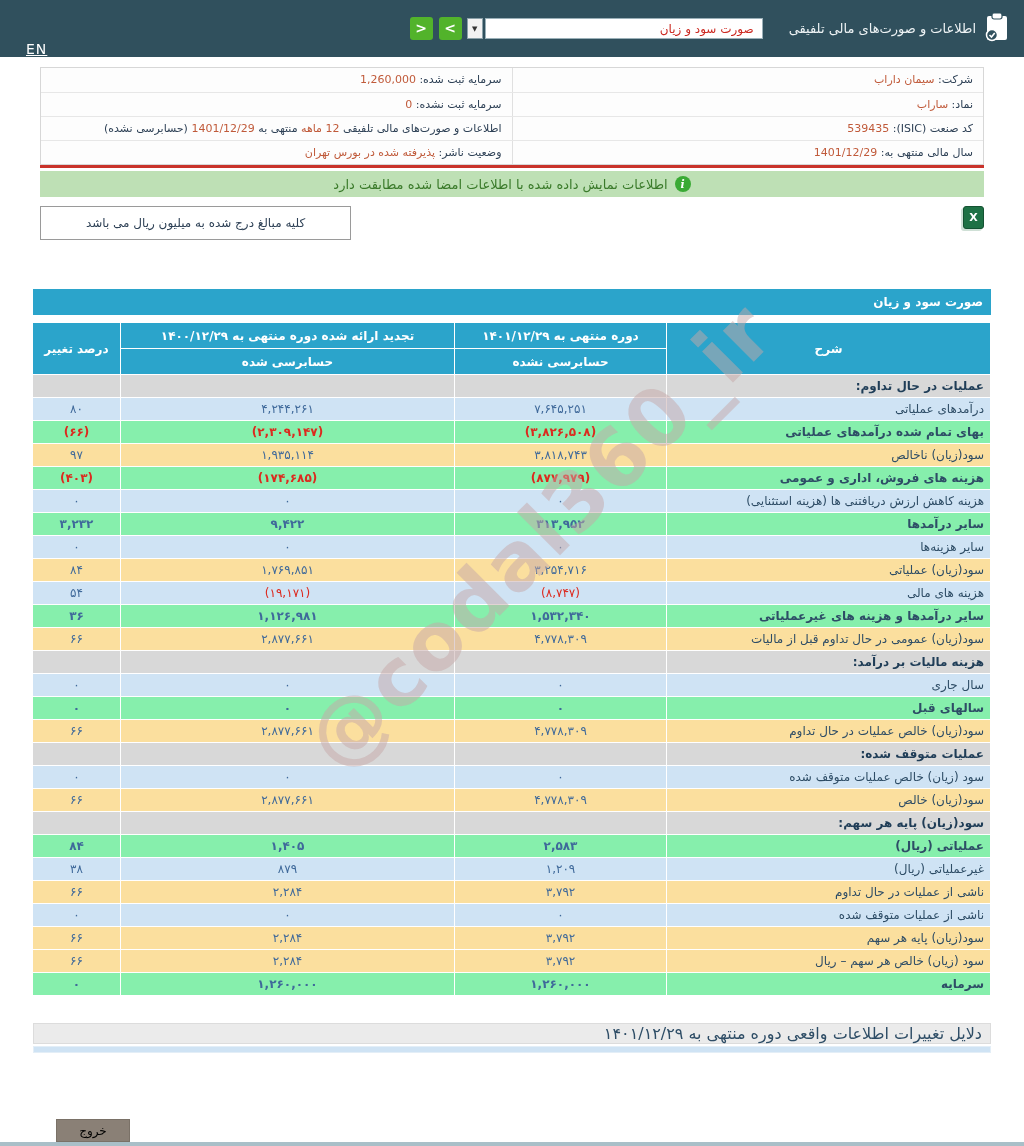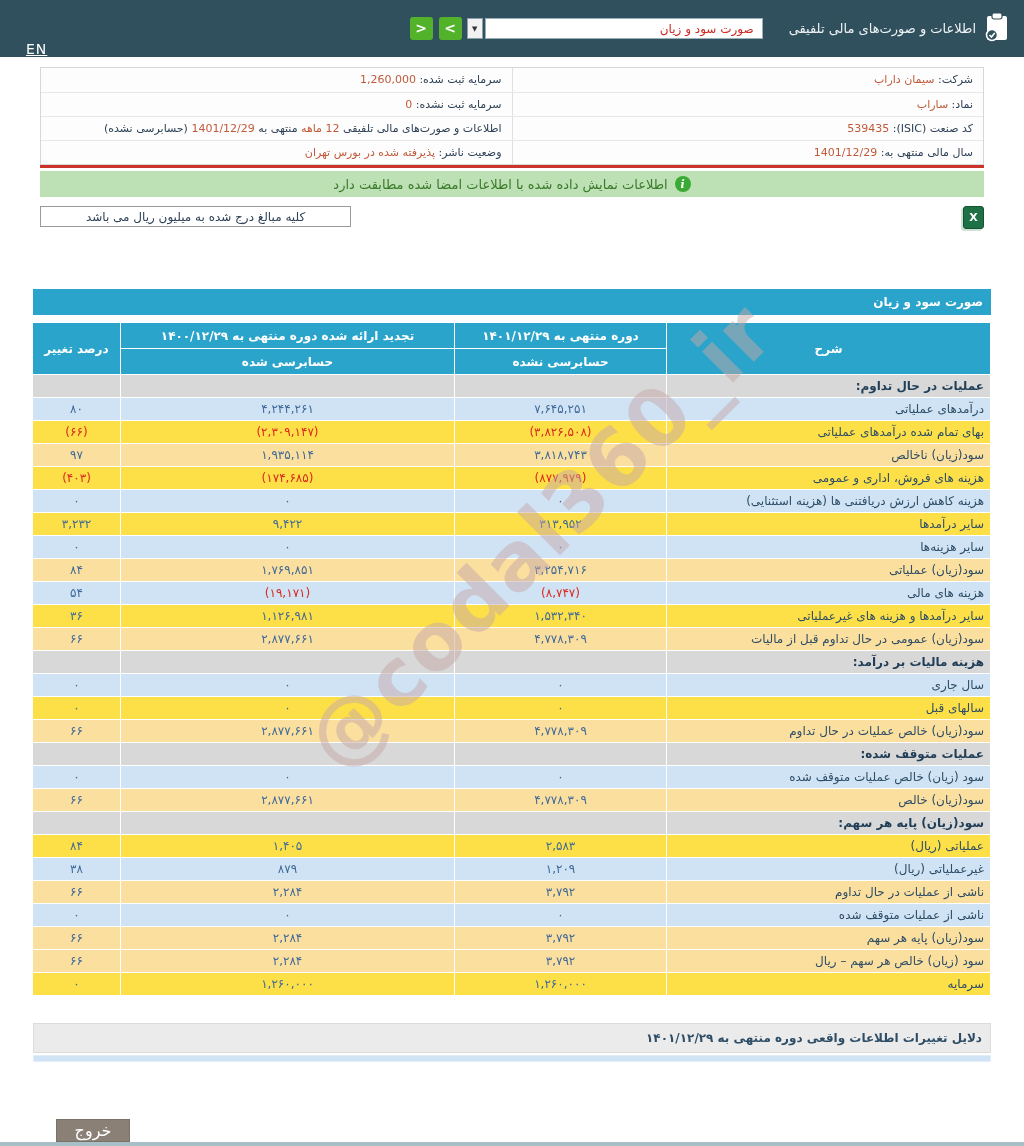--- a/index.html
+++ b/index.html
@@ -69,21 +69,21 @@
   }
 
   
   .note-row { margin:9px 40px 0 40px; height:26px; display:flex; justify-content:space-between; align-items:flex-start; }
   .excel-icon {
     width:21px; height:23px; background:#1e7145; border-radius:3px; border:1px solid #145232;
     color:#fff; font-size:11px; font-weight:bold; display:flex; align-items:center; justify-content:center;
     box-shadow:-2px 2px 0 #cfe0d6; cursor:pointer;
   }
   .note-box {
-    width:311px; height:21px; background:#fff; border:1px solid #9a9a9a;
+    width:311px; height:34px; background:#fff; border:1px solid #9a9a9a;
     display:flex; align-items:center; justify-content:center;
     color:#2e4156; font-size:12px;
   }
 
   
   .statement { margin:57px 33px 0 33px; }
   .stmt-title {
     height:26px; background:#2ba4cb; color:#fff; font-weight:bold; font-size:12px;
     display:flex; align-items:center; padding-right:8px; margin-bottom:7px;
   }
@@ -91,39 +91,39 @@
   table.stmt th, table.stmt td { border:1px solid #fff; }
   table.stmt th {
     background:#2ba4cb; color:#fff; font-weight:bold; font-size:12px;
     height:26px; text-align:center; padding:0 4px;
   }
   table.stmt td { height:23px; font-size:12px; padding:0 6px; }
   td.desc { text-align:right; color:#2e4d66; }
   td.num  { text-align:center; color:#3f699a; direction:ltr; }
   td.num.neg { color:#dc291e; }
   tr.blue   td { background:#cfe3f4; }
-  tr.white  td { background:#fde047; }
+  tr.white  td { background:#86efac;font-weight:bold; }
   tr.yellow td { background:#fbdf9e; }
   tr.section td { background:#d8d8d8; }
   tr.section td.desc { font-weight:bold; color:#1f3d57; }
 
   
   .footnotes { margin:27px 33px 0 33px; }
   .footnote-bar {
-    height:30px; background:#ebebeb; border:1px solid #dcdcdc;
+    height:21px; background:#ebebeb; border:1px solid #dcdcdc;
     display:flex; align-items:center; padding-right:8px;
-    color:#2e4d66; font-size:12px; font-weight:bold; cursor:pointer;
+    color:#2e4d66; font-size:16px; font-weight:normal; cursor:pointer;
   }
   .footnote-strip { height:7px; background:#cfe3f4; margin-top:2px; border:1px solid #e3eef7; }
   .footnote-group { margin-bottom:4px; }
 
   
   .exit-btn {
     position:absolute; left:56px; top:1119px; width:74px; height:23px;
-    background:#8a8076; color:#ffffff; border:1px solid #7a7167; font-size:16px;
+    background:#8a8076; color:#000000; border:1px solid #7a7167; font-size:12px;
     font-family:"DejaVu Sans",sans-serif; cursor:pointer;
   }
   .bottom-strip { position:absolute; left:0; right:0; bottom:0; height:4px; background:#a9bfc8; }
 
   
   .watermark {
     position:absolute; top:490px; left:110px; width:860px;
     text-align:center; transform:rotate(-45deg); transform-origin:center;
     font-size:80px; font-weight:bold; color:rgba(198,168,168,0.5);
     direction:ltr; pointer-events:none; z-index:5; white-space:nowrap;

